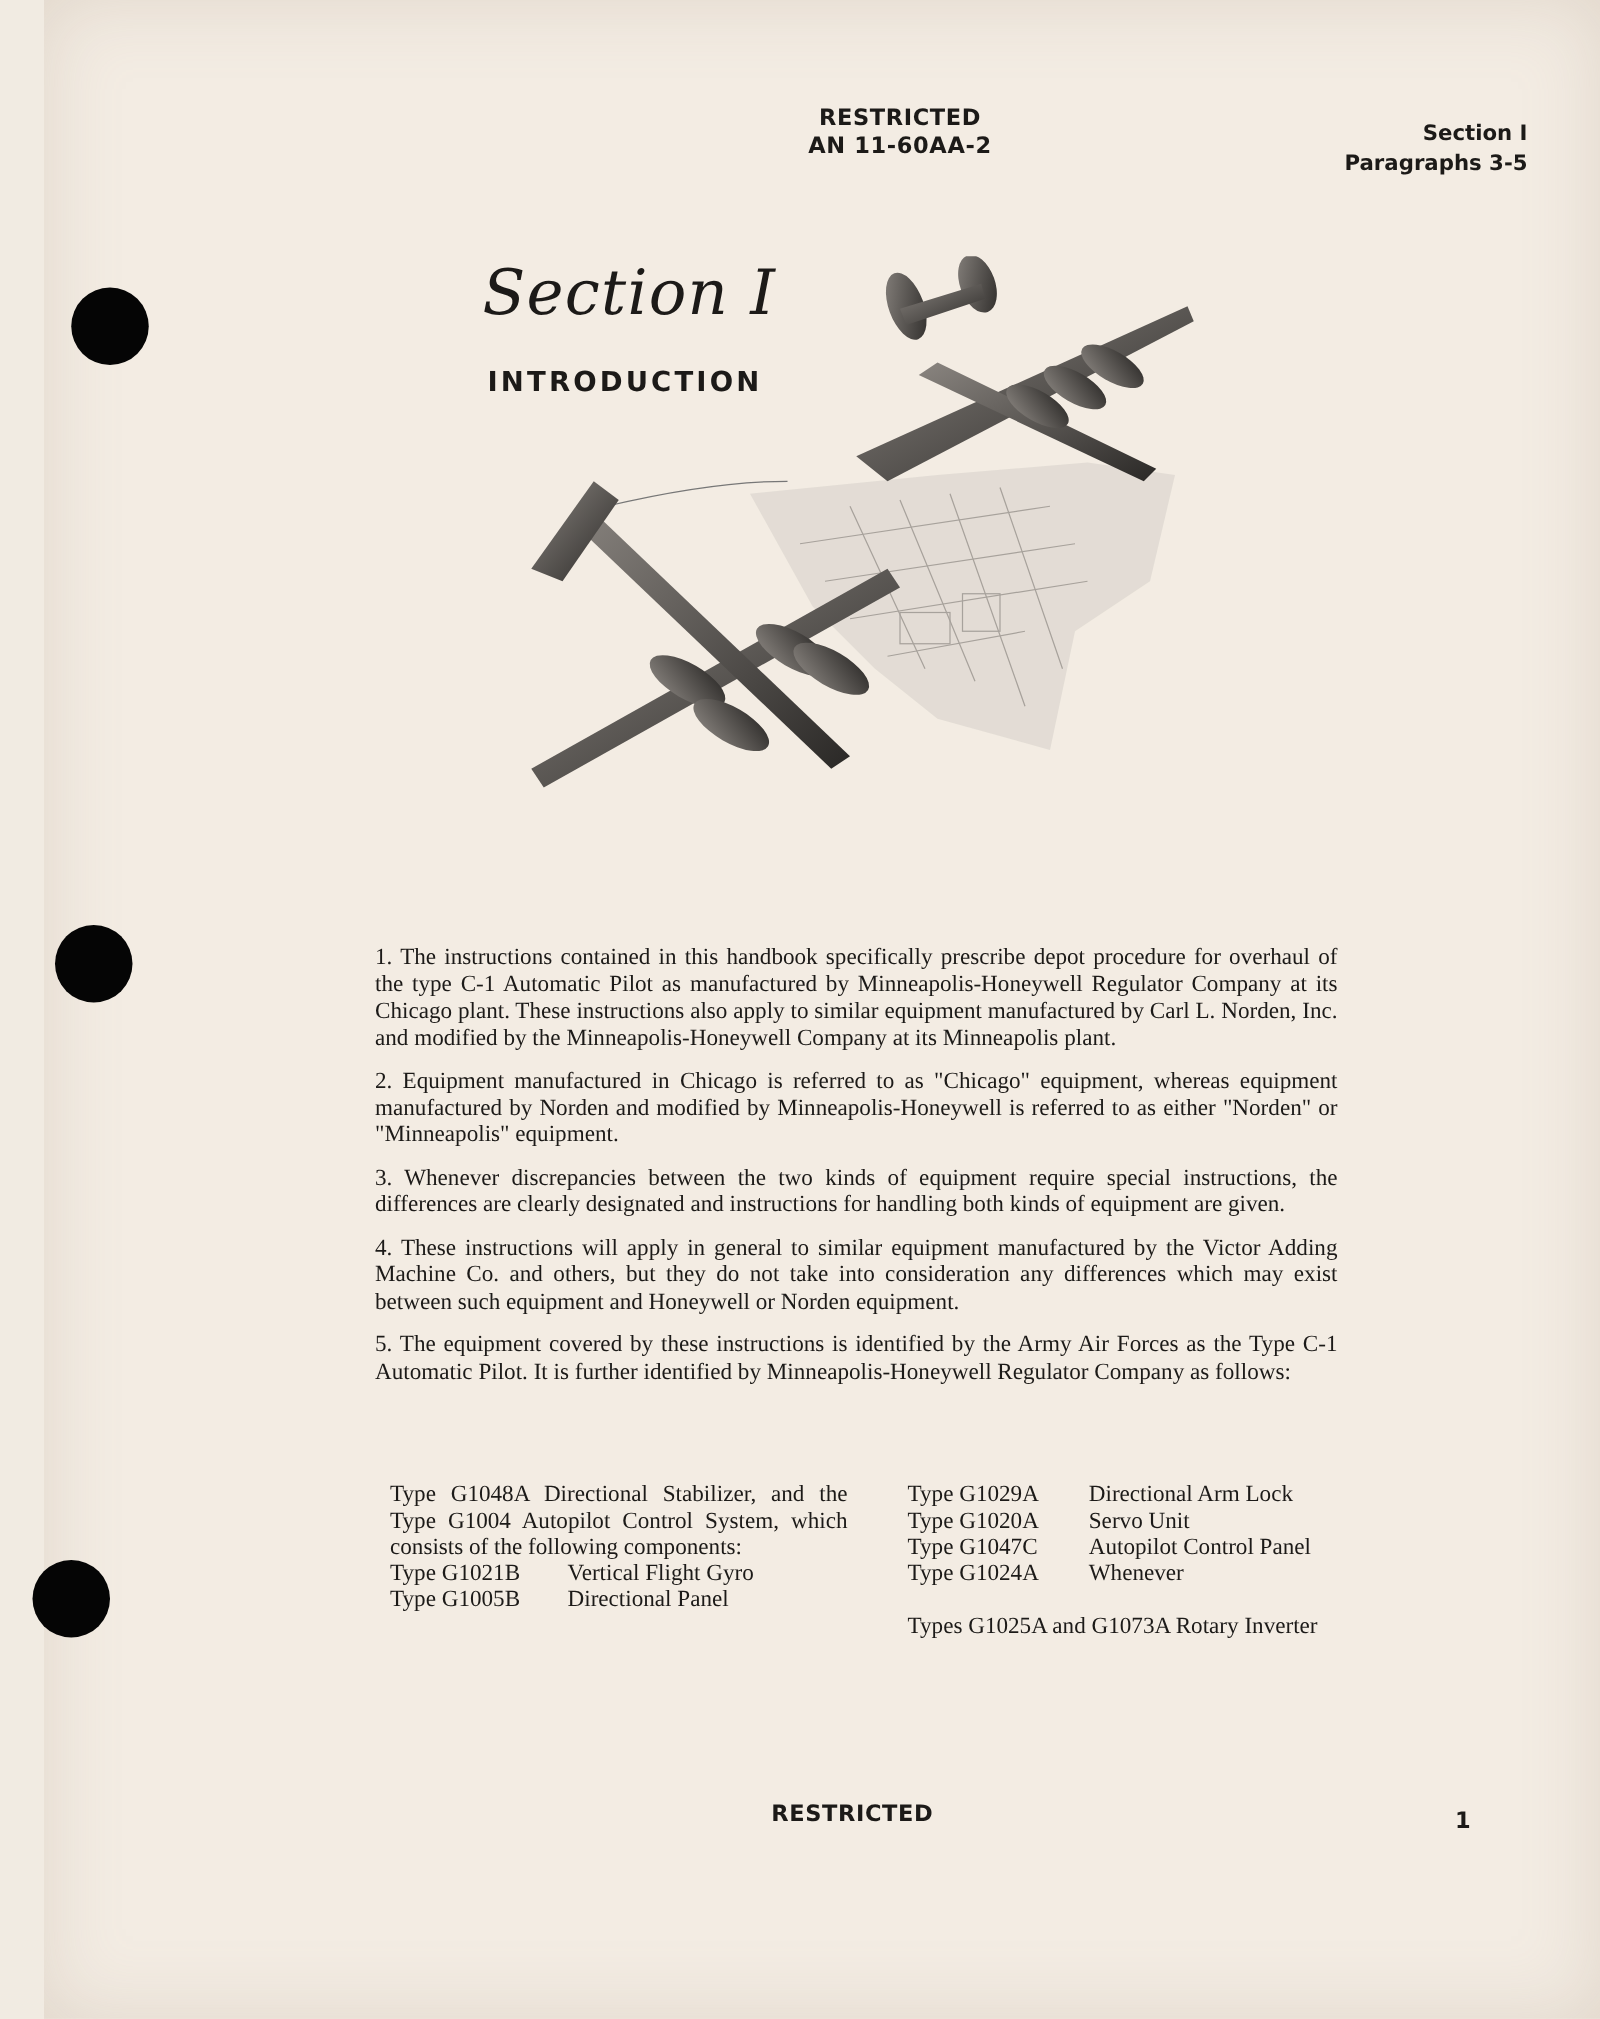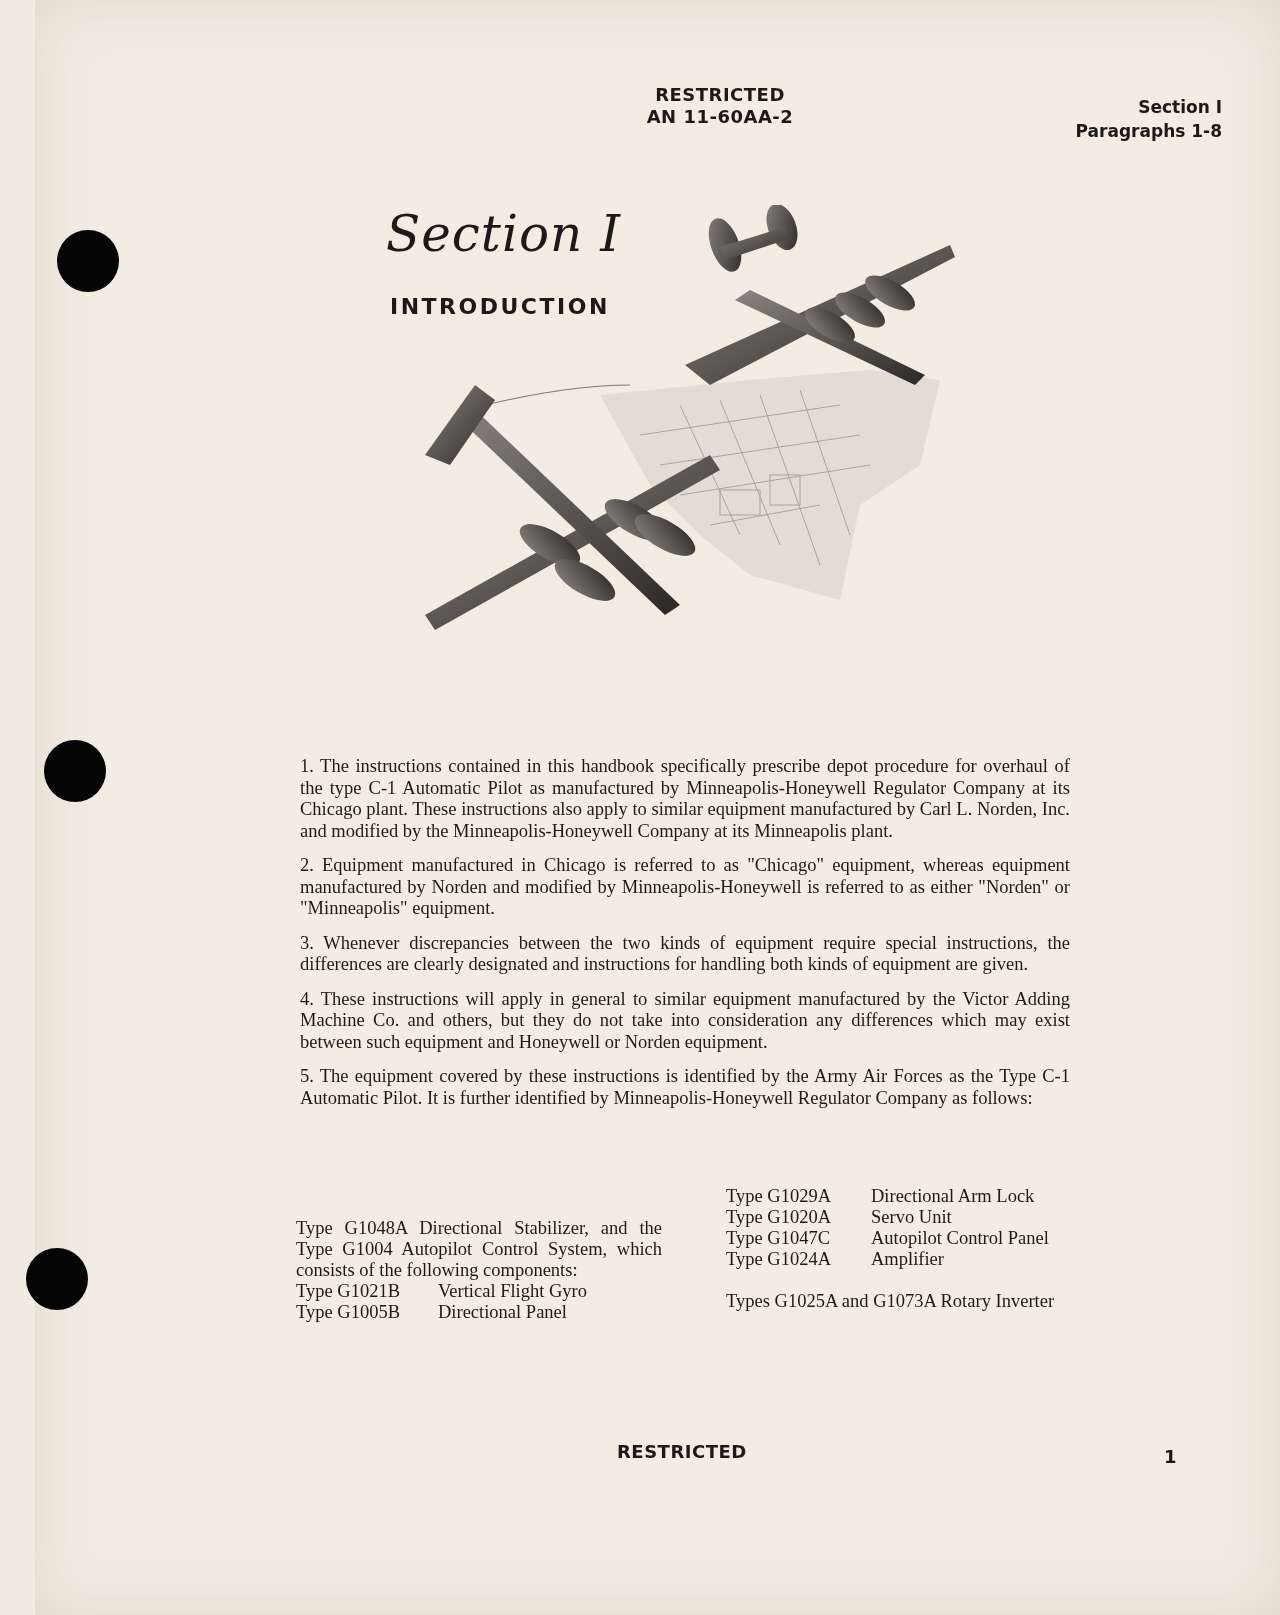--- a/index.html
+++ b/index.html
@@ -7,21 +7,21 @@
   .page { position:absolute; left:35px; top:0; width:1245px; height:1615px; background:#f3ece3; box-shadow: inset 0 0 60px rgba(170,150,130,0.25); }
   .hole { position:absolute; width:62px; height:62px; border-radius:50%; background:#050505; }
   .hdr-c { position:absolute; left:620px; top:84px; width:200px; text-align:center; font-family:"DejaVu Sans", sans-serif; font-weight:bold; font-size:18px; line-height:22px; letter-spacing:0.5px; }
   .hdr-r { position:absolute; right:58px; top:95px; text-align:right; font-family:"DejaVu Sans", sans-serif; font-weight:bold; font-size:17px; line-height:24px; }
   .sect-script { position:absolute; left:386px; top:205px; font-family:"DejaVu Serif", serif; font-style:italic; font-size:50px; letter-spacing:1px; }
   .sect-title { position:absolute; left:390px; top:294px; font-family:"DejaVu Sans", sans-serif; font-weight:bold; font-size:22px; letter-spacing:2.5px; }
   .art { position:absolute; left:420px; top:205px; width:560px; height:450px; }
   .body-text { position:absolute; left:300px; top:756px; width:770px; font-size:18.5px; line-height:21.5px; text-align:justify; }
   .body-text p { margin:0 0 13px 0; }
   .list { position:absolute; top:1186px; font-size:18.5px; line-height:21px; }
-  .list-l { left:296px; width:366px;margin-top:32px; }
+  .list-l { left:312px; width:366px; }
   .list-r { left:726px; width:362px; }
   .row { display:flex; }
   .row .code { width:142px; flex:none; }
   .list-r .row .code { width:145px; }
   .intro { text-align:justify; }
   .footer { position:absolute; left:617px; top:1441px; font-family:"DejaVu Sans", sans-serif; font-weight:bold; font-size:18px; letter-spacing:0.5px; }
   .pageno { position:absolute; left:1164px; top:1446px; font-family:"DejaVu Sans", sans-serif; font-weight:bold; font-size:18px; }
 </style>
 </head>
 <body>
@@ -31,21 +31,21 @@
   <div class="hole" style="left:9px;top:740px;"></div>
   <div class="hole" style="left:-9px;top:1248px;"></div>
 </div>
 
 <div class="hdr-c">
   <div>RESTRICTED</div>
   <div>AN 11-60AA-2</div>
 </div>
 <div class="hdr-r">
   <div>Section I</div>
-  <div>Paragraphs 1-8</div>
+  <div>Paragraphs 3-5</div>
 </div>
 
 <div class="sect-script">Section I</div>
 <div class="sect-title">INTRODUCTION</div>
 
 <svg class="art" viewBox="0 0 560 450">
   <defs>
     <linearGradient id="g1" x1="0" y1="0" x2="1" y2="1">
       <stop offset="0" stop-color="#8a8580"></stop>
         <stop offset="1" stop-color="#2a2826"></stop>
@@ -111,19 +111,19 @@
   <div class="row">
     <span class="code">Type G1020A</span>
     <span>Servo Unit</span>
   </div>
   <div class="row">
     <span class="code">Type G1047C</span>
     <span>Autopilot Control Panel</span>
   </div>
   <div class="row">
     <span class="code">Type G1024A</span>
-    <span>Amplifier</span>
+    <span>Whenever</span>
   </div>
   <div class="intro" style="text-indent:0; padding-left:0;margin-top:21px;">Types G1025A and G1073A Rotary Inverter</div>
 </div>
 
 <div class="footer">RESTRICTED</div>
 <div class="pageno">1</div>
 
 </body></html>

